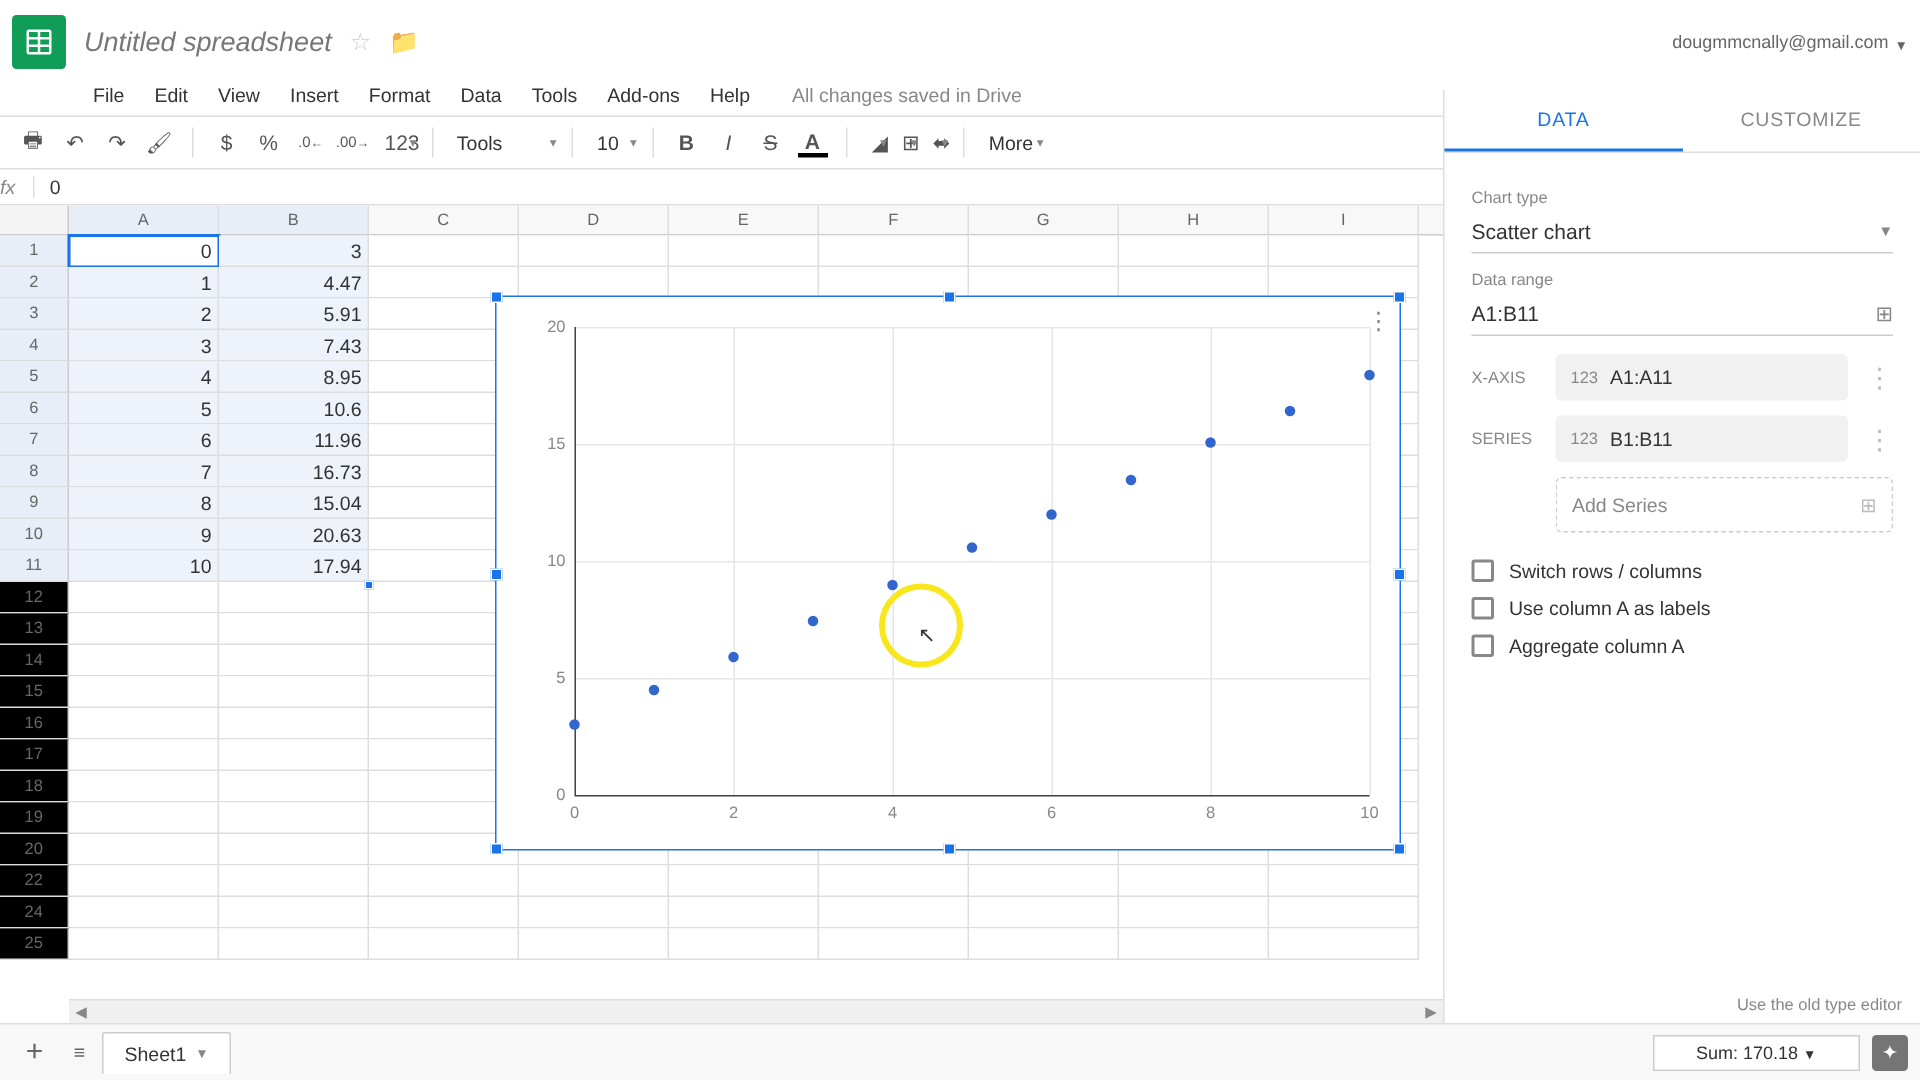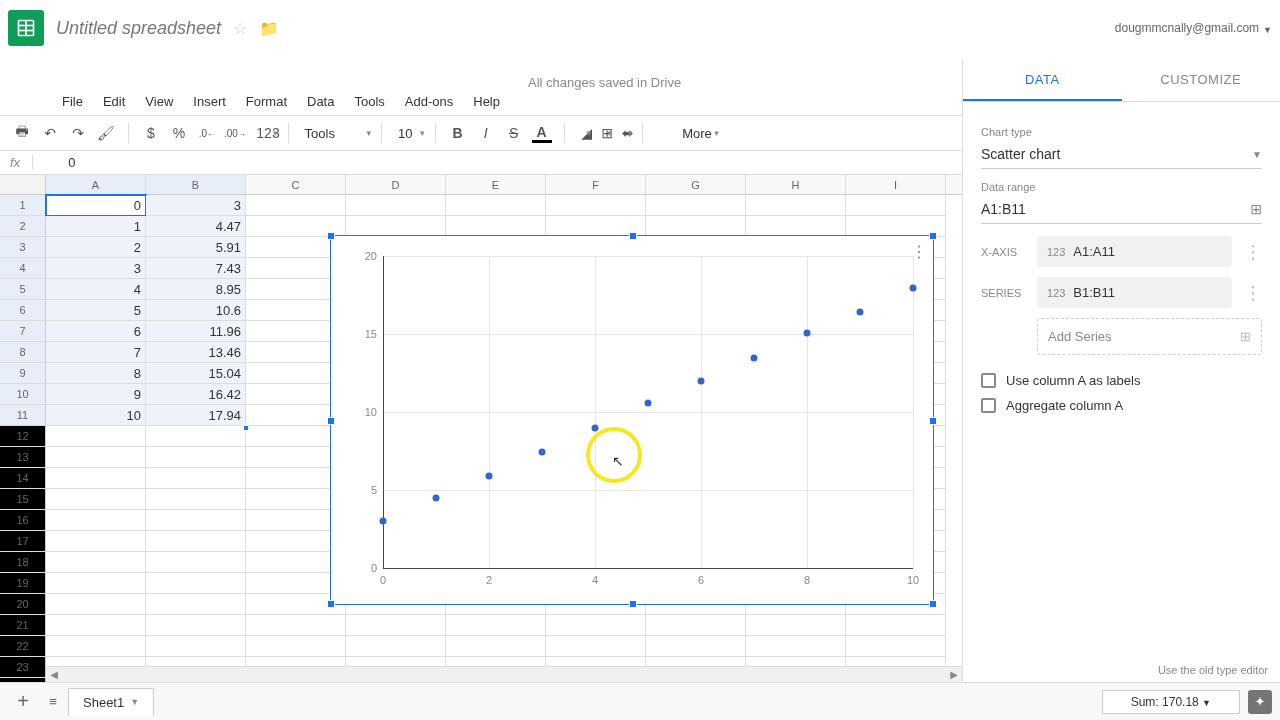--- a/index.html
+++ b/index.html
@@ -15,35 +15,35 @@
 .star-icon { color: #ccc; font-size: 16px; }
 .folder-icon { color: #888; font-size: 16px; }
 .user-area { display: flex; align-items: center; gap: 10px; }
 .user-email { font-size: 12px; color: #666; }
 .buttons-row { display: flex; gap: 8px; }
 .btn-comments { background: #fff; border: 1px solid #ccc; border-radius: 3px; padding: 6px 14px; font-size: 13px; color: #555; cursor: pointer; }
 .btn-share { background: #1a73e8; color: #fff; border: none; border-radius: 3px; padding: 6px 14px; font-size: 13px; font-weight: 500; cursor: pointer; display: flex; align-items: center; gap: 6px; }
 
 
 .menu-bar { display: flex; align-items: center; padding: 0 62px 6px; gap: 20px; font-size: 13px; color: #333; }
-.menu-item { cursor: pointer; margin-top: 38px; }
+.menu-item { cursor: pointer; }
 .saved-text { color: #888; margin-left: 8px; }
 
 
 .toolbar { display: flex; align-items: center; height: 36px; border-top: 1px solid #ddd; border-bottom: 1px solid #ddd; padding: 0 10px; gap: 4px; background: #fff; }
 .tb-sep { width: 1px; height: 20px; background: #ddd; margin: 0 6px; }
 .tb-btn { width: 24px; height: 24px; display: flex; align-items: center; justify-content: center; color: #555; cursor: pointer; font-size: 14px; border-radius: 2px; }
 .tb-select { border: none; font-size: 13px; color: #333; padding: 2px 18px 2px 6px; cursor: pointer; background: transparent; position: relative; }
 .tb-dropdown { display: flex; align-items: center; position: relative; }
 .tb-dropdown::after { content: "▾"; font-size: 9px; color: #888; margin-left: -12px; pointer-events: none; }
 .text-color { border-bottom: 3px solid #000; width: 20px; text-align: center; font-weight: bold; }
 .toolbar-collapse { margin-left: auto; color: #888; cursor: pointer; padding: 0 8px; }
 
 
-.formula-bar { display: flex; align-items: center; height: 24px; border-bottom: 1px solid #ddd; padding: 0 10px; gap: 25px; }
+.formula-bar { display: flex; align-items: center; height: 24px; border-bottom: 1px solid #ddd; padding: 0 0; }
 .fx-label { font-style: italic; color: #888; font-size: 13px; padding-right: 12px; border-right: 1px solid #ddd; }
 .fx-value { padding-left: 10px; font-size: 13px; }
 
 
 .sheet-area { position: relative; height: 560px; display: flex; }
 .sheet-grid { flex: 1; position: relative; overflow: hidden; }
 
 
 .col-headers { display: flex; height: 20px; background: #f8f8f8; border-bottom: 1px solid #ccc; }
 .corner-cell { width: 46px; border-right: 1px solid #ccc; background: #f3f3f3; }
@@ -184,21 +184,21 @@
       <div class="tb-btn">◢</div>
     </div>
   <div class="tb-dropdown">
       <div class="tb-btn">⊞</div>
     </div>
   <div class="tb-dropdown">
       <div class="tb-btn">⬌</div>
     </div>
   <div class="tb-sep"></div>
   <div class="tb-dropdown">
-      <div class="tb-select" style="width:50px;margin-left:23px;">More</div>
+      <div class="tb-select" style="width:50px;">More</div>
     </div>
   <div class="toolbar-collapse">︽</div>
 </div>
 
 <div class="formula-bar">
   <span class="fx-label">fx</span>
   <span class="fx-value">0</span>
 </div>
 
 <div class="sheet-area">
@@ -296,21 +296,21 @@
           <div class="cell"></div>
           <div class="cell"></div>
           <div class="cell"></div>
           <div class="cell"></div>
           <div class="cell"></div>
           <div class="cell"></div>
         </div>
         <div class="sheet-row">
           <div class="row-header sel">8</div>
           <div class="cell sel">7</div>
-          <div class="cell sel">13.46</div>
+          <div class="cell sel">16.73</div>
           <div class="cell"></div>
           <div class="cell"></div>
           <div class="cell"></div>
           <div class="cell"></div>
           <div class="cell"></div>
           <div class="cell"></div>
           <div class="cell"></div>
         </div>
         <div class="sheet-row">
           <div class="row-header sel">9</div>
@@ -320,21 +320,21 @@
           <div class="cell"></div>
           <div class="cell"></div>
           <div class="cell"></div>
           <div class="cell"></div>
           <div class="cell"></div>
           <div class="cell"></div>
         </div>
         <div class="sheet-row">
           <div class="row-header sel">10</div>
           <div class="cell sel">9</div>
-          <div class="cell sel">16.42</div>
+          <div class="cell sel">20.63</div>
           <div class="cell"></div>
           <div class="cell"></div>
           <div class="cell"></div>
           <div class="cell"></div>
           <div class="cell"></div>
           <div class="cell"></div>
           <div class="cell"></div>
         </div>
         <div class="sheet-row">
           <div class="row-header sel">11</div>
@@ -450,45 +450,21 @@
           <div class="cell"></div>
           <div class="cell"></div>
           <div class="cell"></div>
           <div class="cell"></div>
           <div class="cell"></div>
           <div class="cell"></div>
           <div class="cell"></div>
           <div class="cell"></div>
         </div>
         <div class="sheet-row">
-          <div class="row-header">21</div>
-          <div class="cell"></div>
-          <div class="cell"></div>
-          <div class="cell"></div>
-          <div class="cell"></div>
-          <div class="cell"></div>
-          <div class="cell"></div>
-          <div class="cell"></div>
-          <div class="cell"></div>
-          <div class="cell"></div>
-        </div>
-        <div class="sheet-row">
           <div class="row-header">22</div>
-          <div class="cell"></div>
-          <div class="cell"></div>
-          <div class="cell"></div>
-          <div class="cell"></div>
-          <div class="cell"></div>
-          <div class="cell"></div>
-          <div class="cell"></div>
-          <div class="cell"></div>
-          <div class="cell"></div>
-        </div>
-        <div class="sheet-row">
-          <div class="row-header">23</div>
           <div class="cell"></div>
           <div class="cell"></div>
           <div class="cell"></div>
           <div class="cell"></div>
           <div class="cell"></div>
           <div class="cell"></div>
           <div class="cell"></div>
           <div class="cell"></div>
           <div class="cell"></div>
         </div>
@@ -604,20 +580,24 @@
         <span>B1:B11</span>
       </div>
       <span class="ce-dots">⋮</span>
     </div>
     <div class="add-series">
       <span>Add Series</span>
       <span style="color:#bbb;">⊞</span>
     </div>
     <div class="ce-check">
         <div class="ce-checkbox"></div>
+        <span>Switch rows / columns</span>
+      </div>
+    <div class="ce-check">
+        <div class="ce-checkbox"></div>
         <span>Use column A as labels</span>
       </div>
     <div class="ce-check">
         <div class="ce-checkbox"></div>
         <span>Aggregate column A</span>
       </div>
   </div>
   <div class="old-editor">Use the old type editor</div>
 </div>
 

